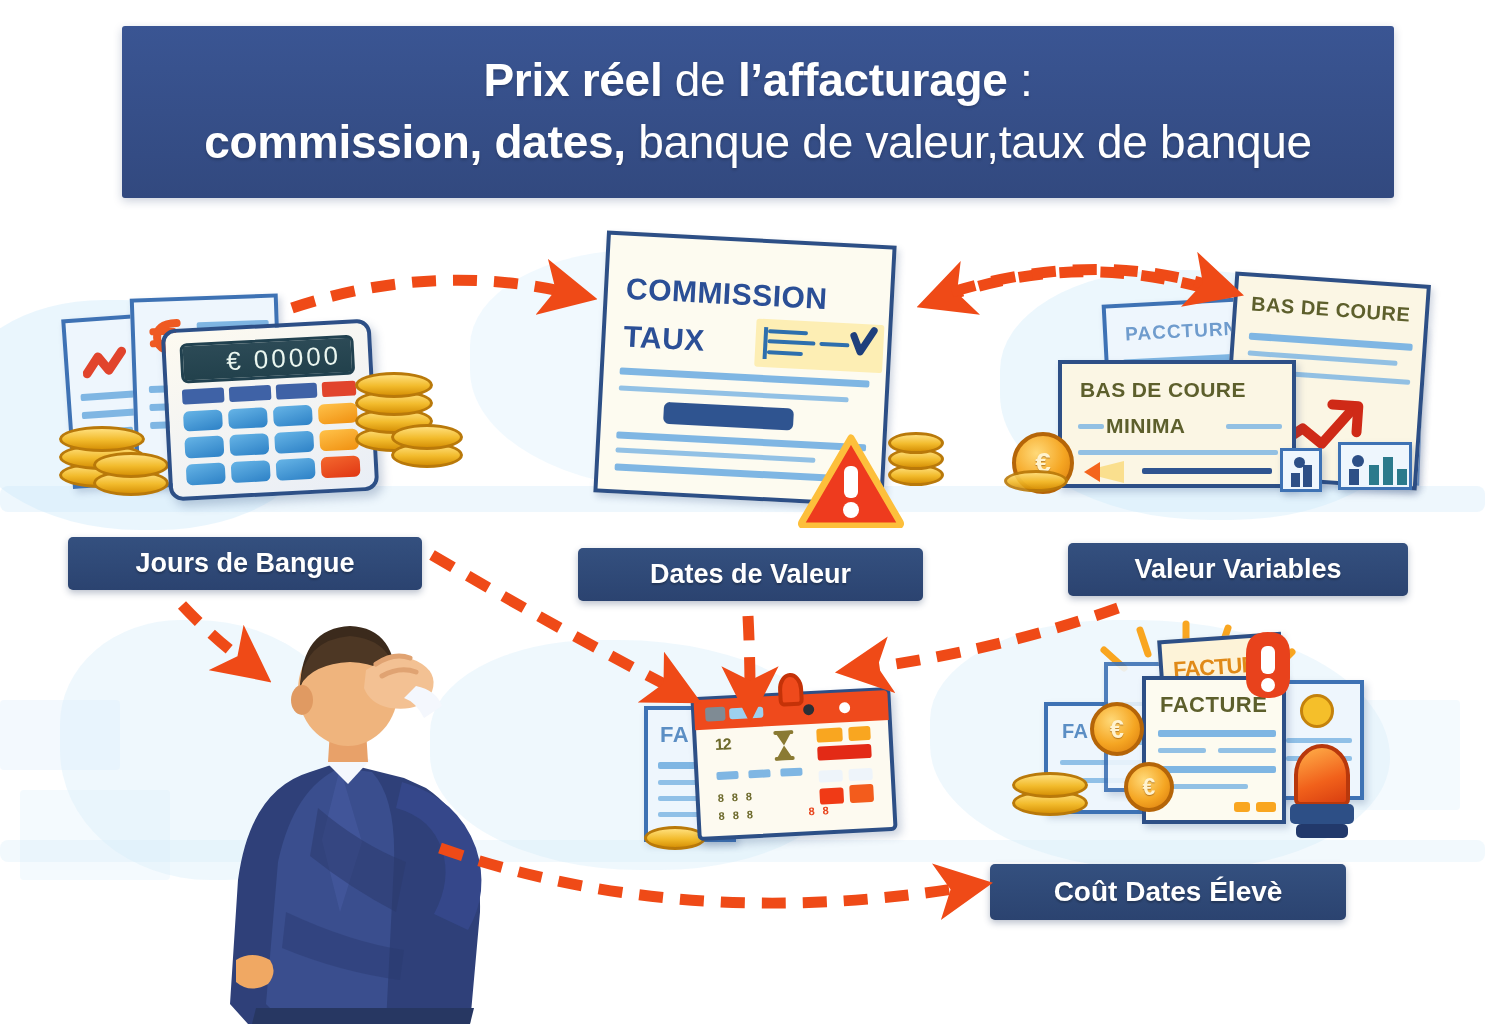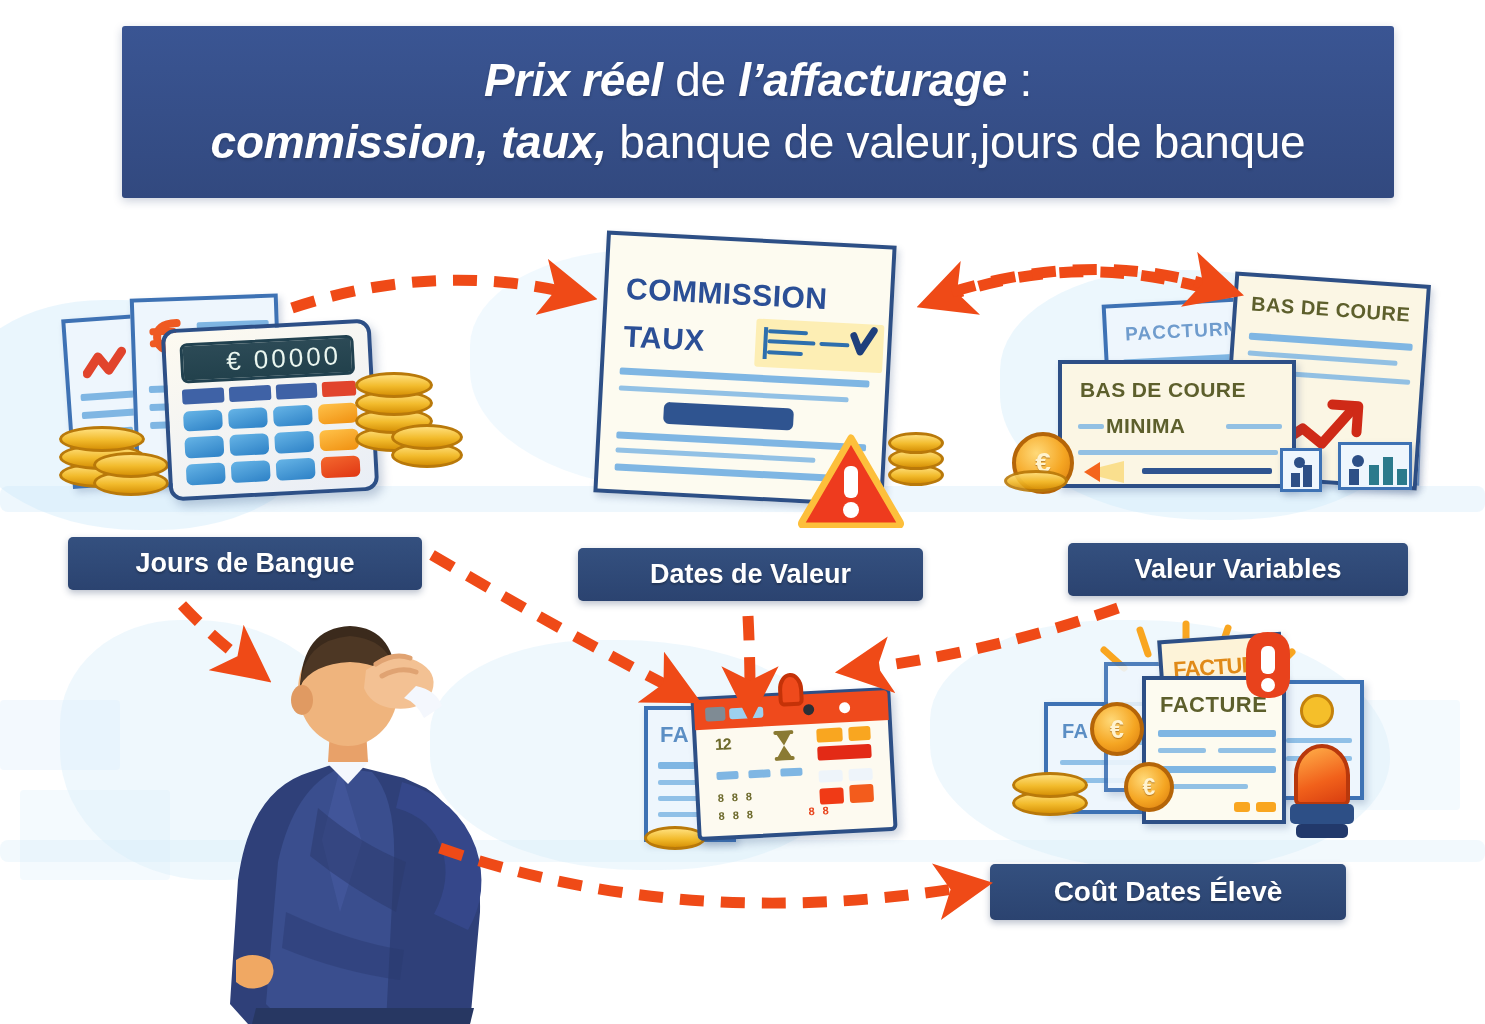--- a/index.html
+++ b/index.html
@@ -37,21 +37,21 @@
     box-sizing:border-box;
   }
   .header-line{
     color:#ffffff;
     font-size:46px;
     line-height:1.34;
     letter-spacing:-.3px;
     text-shadow:0 2px 3px rgba(0,0,0,.20);
     white-space:nowrap;
   }
-  .hv-bold{font-weight:700;font-style:italic;}
+  .hv-bold{font-weight:700;}
   .hv-reg{font-weight:400;}
 
   
   .scene{position:absolute;}
 
   
   .sheet{
     position:absolute;
     background:#fbf6e4;
     border:4px solid #2d4f86;
@@ -175,21 +175,21 @@
     <div class="bg-rect" style="left:1300px;top:700px;width:160px;height:110px;opacity:.3;"></div>
     <div class="bg-band" style="left:0;top:486px;width:1485px;height:26px;opacity:.35;"></div>
     <div class="bg-band" style="left:0;top:840px;width:1485px;height:22px;opacity:.28;"></div>
   </div>
 
   <div class="header-bar">
     <div class="header-line">
       <span class="hv-bold">Prix réel</span><span class="hv-reg"> de </span><span class="hv-bold">l’affacturage</span><span class="hv-reg"> :</span>
     </div>
     <div class="header-line">
-      <span class="hv-bold">commission, taux,</span><span class="hv-reg"> banque de valeur,</span><span class="hv-reg">jours de banque</span>
+      <span class="hv-bold">commission, dates,</span><span class="hv-reg"> banque de valeur,</span><span class="hv-reg">taux de banque</span>
     </div>
   </div>
 
   <div class="scene" style="left:55px;top:288px;width:390px;height:230px;">
 
     <div class="sheet pale" style="left:12px;top:28px;width:92px;height:170px;transform:rotate(-4deg);">
       <div class="line" style="left:10px;top:72px;width:62px;"></div>
       <div class="line" style="left:10px;top:90px;width:62px;"></div>
       <div class="line" style="left:10px;top:108px;width:50px;"></div>
       <div class="line" style="left:10px;top:126px;width:62px;"></div>

